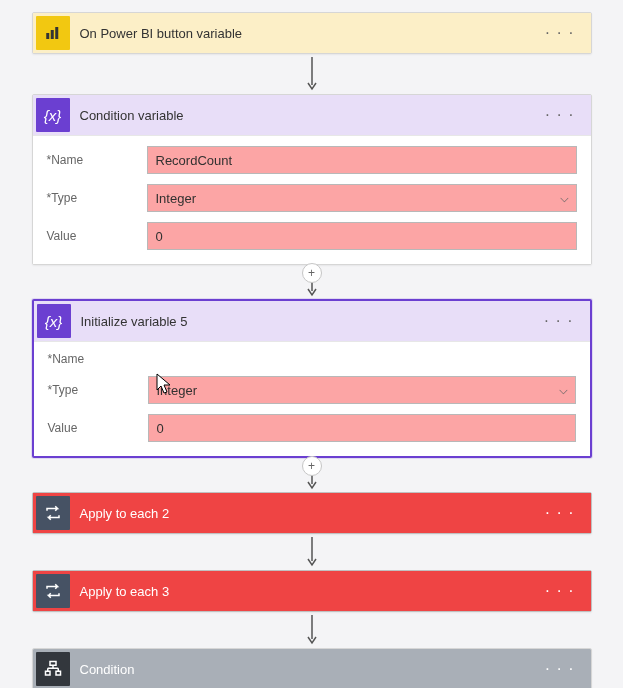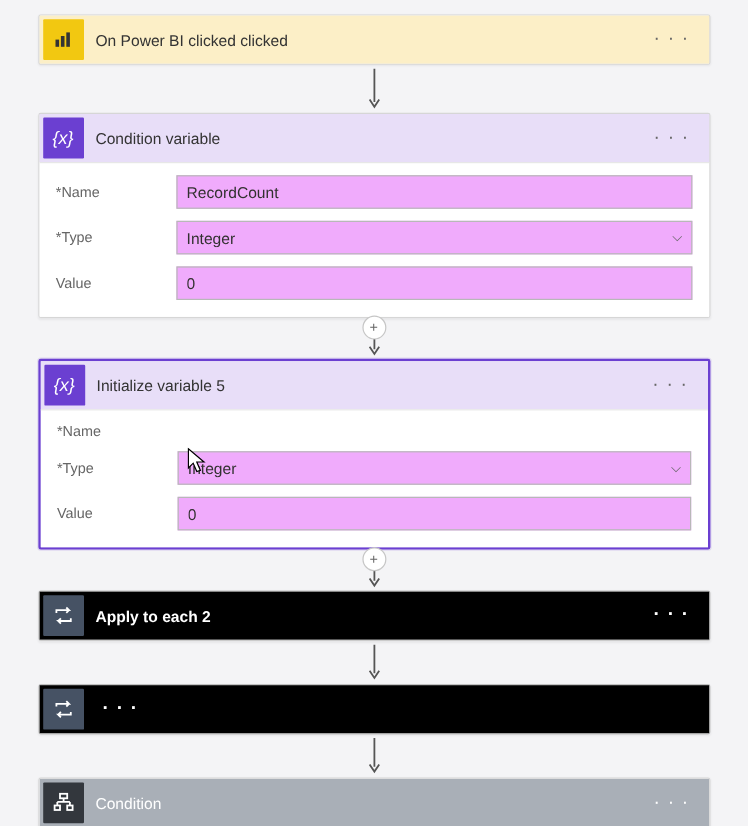--- a/index.html
+++ b/index.html
@@ -64,21 +64,21 @@
   
   .trigger .header { background: #fcefc7; }
   .trigger .icon-box { background: #F2C811; color: #333; }
 
   
   .var .header { background: #e8def8; }
   .var .icon-box { background: #6b3fd1; }
 
   
   .apply { border-color: #c0c0c0; }
-  .apply .header { background: #000000; color: #fff; font-weight: bold; }
+  .apply .header { background: #ef4444; color: #fff; }
   .apply .header .title { color: #fff; }
   .apply .header .dots { color: #fff; }
   .apply .icon-box { background: #465264; }
 
   
   .cond .header { background: #a9afb7; color: #fff; }
   .cond .header .title { color: #fff; }
   .cond .header .dots { color: #fff; }
   .cond .icon-box { background: #33373d; }
 
@@ -97,21 +97,21 @@
     color: #666;
     flex-shrink: 0;
   }
   .field-input {
     flex: 1;
     height: 28px;
     border: 1px solid #b8b8b8;
     padding: 0 8px;
     font-size: 13px;
     color: #323130;
-    background: #f0abfc;
+    background: #fca5a5;
     position: relative;
   }
   .select-wrap { position: relative; flex: 1; display: flex; }
   .select-caret {
     position: absolute;
     right: 8px; top: 50%; transform: translateY(-50%);
     color: #666; font-size: 11px; pointer-events: none;
   }
 
   .cursor {
@@ -128,21 +128,21 @@
 
   <div class="card trigger">
     <div class="header">
       <div class="icon-box">
         <svg width="18" height="18" viewBox="0 0 24 24">
           <rect x="3" y="12" width="4" height="8" fill="#333"></rect>
           <rect x="9" y="8" width="4" height="12" fill="#333"></rect>
           <rect x="15" y="4" width="4" height="16" fill="#333"></rect>
         </svg>
       </div>
-      <div class="title">On Power BI clicked clicked</div>
+      <div class="title">On Power BI button variable</div>
       <div class="dots">· · ·</div>
     </div>
   </div>
 
   <div class="arrow" style="height:40px">
     <svg width="10" height="34" viewBox="0 0 10 34">
         <line x1="5" y1="0" x2="5" y2="28" stroke="#555" stroke-width="1.5"></line>
         <path d="M1 26 L5 32 L9 26" fill="none" stroke="#555" stroke-width="1.5"></path>
       </svg>
   </div>
@@ -237,20 +237,21 @@
   </div>
 
   <div class="card apply">
     <div class="header">
       <div class="icon-box">
         <svg width="18" height="18" viewBox="0 0 24 24" fill="none" stroke="#fff" stroke-width="2">
           <path d="M4 9 V6 H18 L15 3 M18 6 L15 9"></path>
           <path d="M20 15 V18 H6 L9 21 M6 18 L9 15"></path>
         </svg>
       </div>
+      <div class="title">Apply to each 3</div>
       <div class="dots">· · ·</div>
     </div>
   </div>
 
   <div class="arrow" style="height:36px">
     <svg width="10" height="30" viewBox="0 0 10 30">
         <line x1="5" y1="0" x2="5" y2="24" stroke="#555" stroke-width="1.5"></line>
         <path d="M1 22 L5 28 L9 22" fill="none" stroke="#555" stroke-width="1.5"></path>
       </svg>
   </div>

